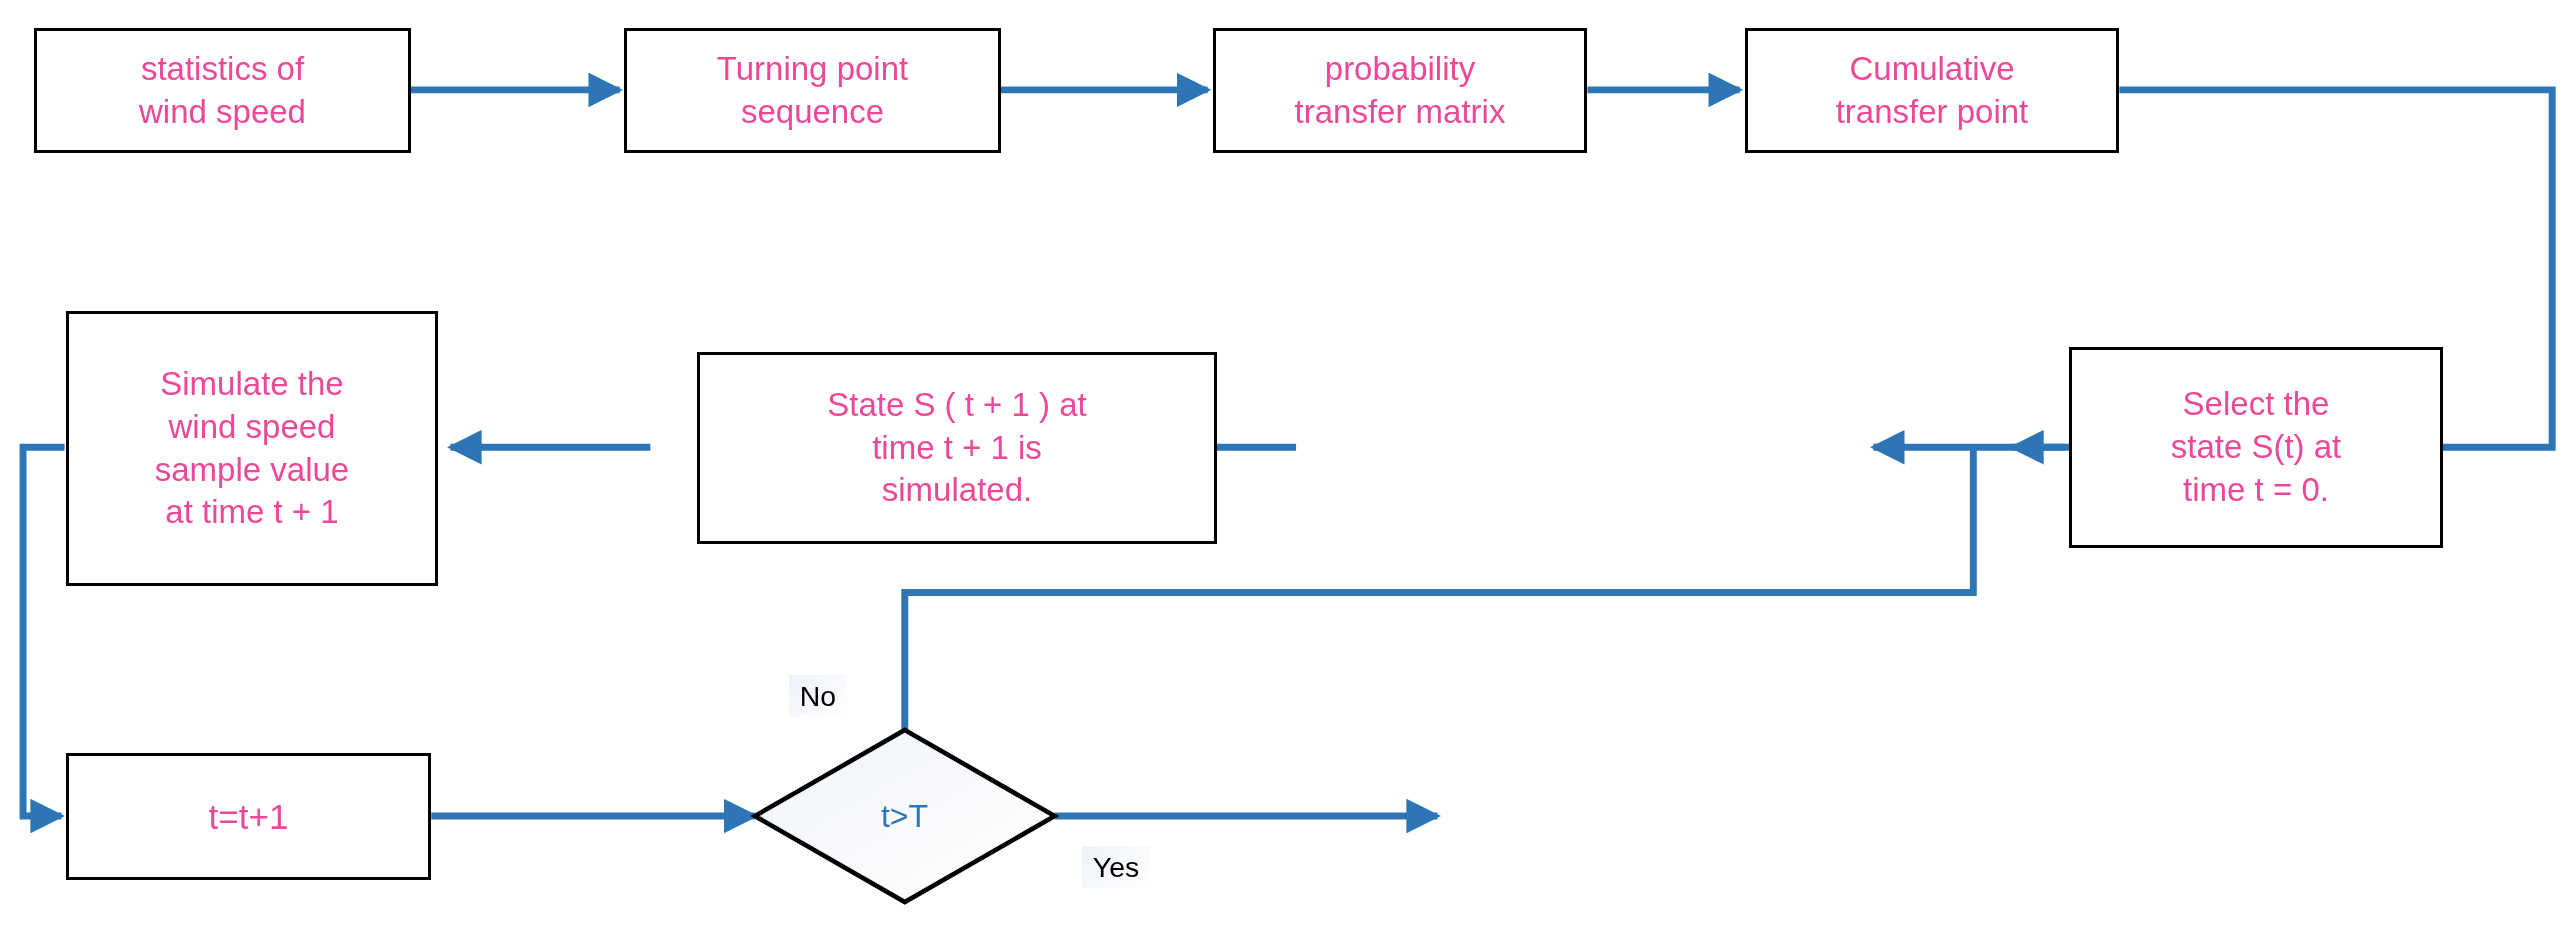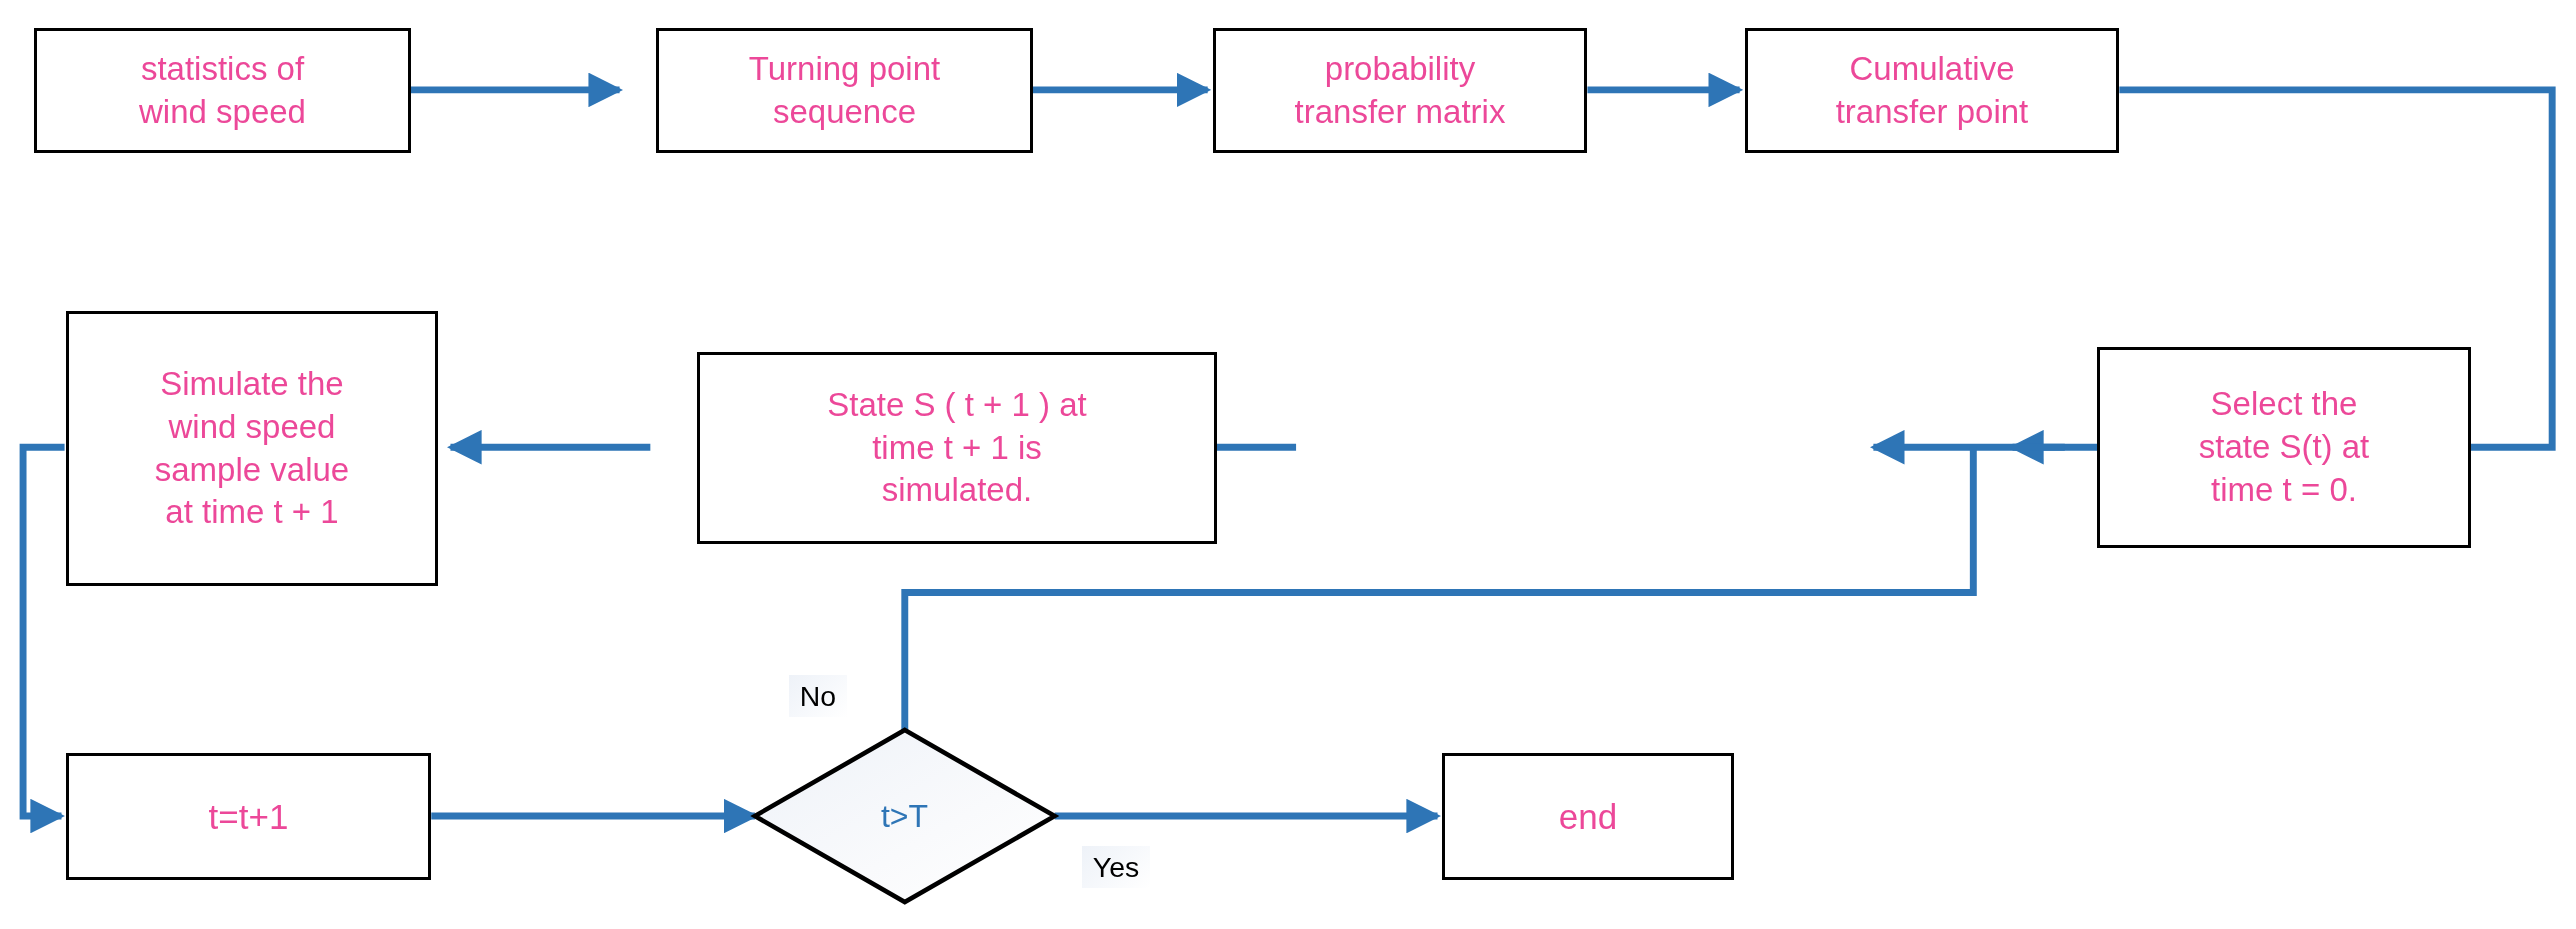--- a/index.html
+++ b/index.html
@@ -107,36 +107,36 @@
     </g>
 
     <polygon points="1177,950 1372,1062 1177,1174 982,1062" fill="url(#diaGrad)" stroke="#000000" stroke-width="6"></polygon>
   </svg>
 
   <div class="node-box" style="left:34px; top:28px; width:377px; height:125px;">
     <span class="node-label">statistics of
 wind speed</span>
   </div>
 
-  <div class="node-box" style="left:624px; top:28px; width:377px; height:125px;margin-left:32px;">
+  <div class="node-box" style="left:624px; top:28px; width:377px; height:125px;">
     <span class="node-label">Turning point
 sequence</span>
   </div>
 
   <div class="node-box" style="left:1213px; top:28px; width:374px; height:125px;">
     <span class="node-label">probability
 transfer matrix</span>
   </div>
 
   <div class="node-box" style="left:1745px; top:28px; width:374px; height:125px;">
     <span class="node-label">Cumulative
 transfer point</span>
   </div>
 
-  <div class="node-box" style="left:2069px; top:347px; width:374px; height:201px;margin-left:28px;">
+  <div class="node-box" style="left:2069px; top:347px; width:374px; height:201px;">
     <span class="node-label">Select the
 state S(t) at
 time t = 0.</span>
   </div>
 
 
   <div class="node-box" style="left:655px; top:352px; width:520px; height:192px;margin-left:42px;">
     <span class="node-label">State S ( t + 1 ) at
 time t + 1 is
 simulated.</span>
@@ -146,23 +146,20 @@
     <span class="node-label">Simulate the
 wind speed
 sample value
 at time t + 1</span>
   </div>
 
   <div class="node-box" style="left:66px; top:753px; width:365px; height:127px;">
     <span class="node-label big">t=t+1</span>
   </div>
 
-  <div class="node-box" style="left:1442px; top:753px; width:292px; height:127px;">
-    <span class="node-label big">end</span>
-  </div>
 
   <div class="diamond-text" style="left:843px; top:798px; width:123px;">t&gt;T</div>
 
   <div class="branch-label" style="left:789px; top:675px;">No</div>
 
   <div class="branch-label" style="left:1082px; top:846px;">Yes</div>
 
 </div>
 
 

